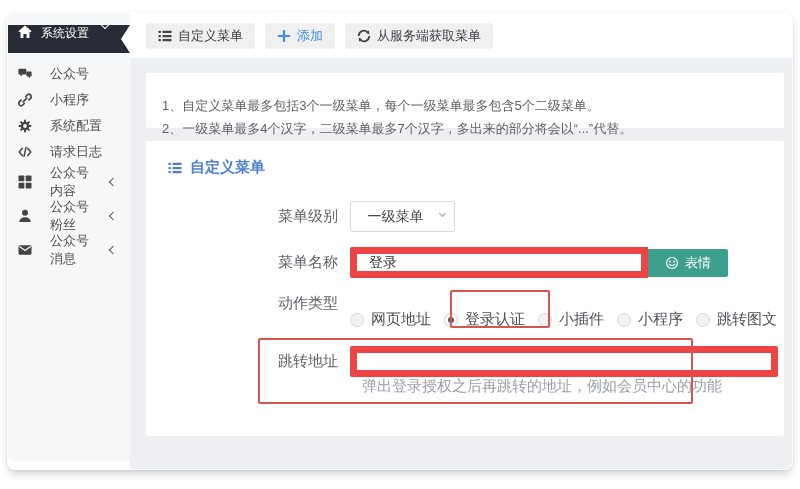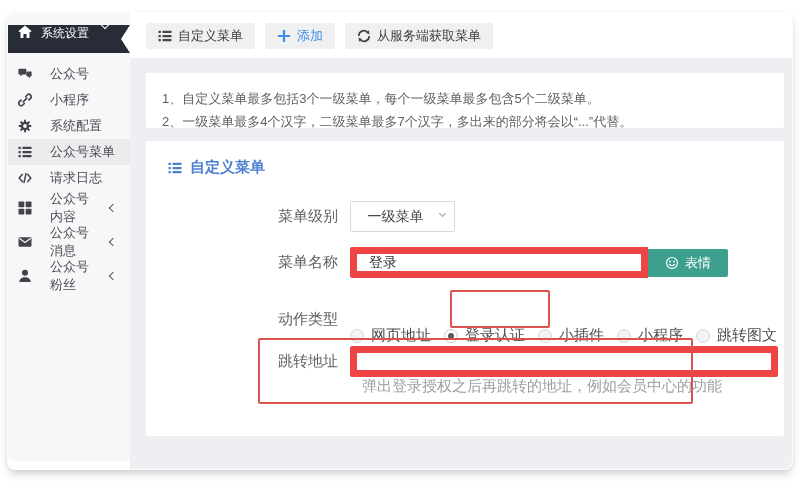--- a/index.html
+++ b/index.html
@@ -45,34 +45,34 @@
   .tb-btn { height:26px; display:flex; align-items:center; gap:6px;
     padding:0 12px; background:var(--button-bg,#f0f0f1); border:none;
     border-radius:3px; font-size:13px; color:#3c3e42; cursor:pointer;
     font-family:inherit; }
   .tb-btn .icon { color:#44464a; }
   .tb-btn.primary { color:var(--accent-blue,#3e8ee8); }
   .tb-btn.primary .icon { color:var(--accent-blue,#3e8ee8); }
 
   .content { height:411px; background:var(--main-bg,#edeff2); padding:15px 9px 0 16px; }
   .card { background:#fff; border-radius:2px; width:638px; }
-  .notice { height:55px; padding:15px 16px; font-size:13px; color:#5d5f63;
+  .notice { height:55px; padding:22px 16px; font-size:13px; color:#5d5f63;
     line-height:1.75; }
   .form-card { margin-top:13px; height:295px; position:relative; }
   .form-title { position:absolute; left:22px; top:17px; display:flex;
     align-items:center; gap:8px; font-size:15px; font-weight:bold;
     color:var(--title-blue,#4c7fd2); }
   .form-title .icon { color:var(--title-blue,#4c7fd2); }
 
   .frow { position:absolute; left:0; display:flex; align-items:center; }
   .flabel { width:204px; text-align:right; font-size:15px; color:#5f6266;
     padding-right:12px; }
   .row-level  { top:60px;  height:31px; }
   .row-name   { top:106px; height:31px; }
-  .row-action { top:168px; height:21px; }
+  .row-action { top:152px; height:21px; }
   .row-url    { top:205px; height:31px; }
 
   .select { position:relative; width:105px; height:31px; border:1px solid #d7dae0;
     border-radius:2px; background:#fff; display:flex; align-items:center;
     justify-content:center; font-size:14px; color:#45474b; cursor:pointer;
     padding-right:14px; }
   .select .chev { position:absolute; right:9px; top:12px; color:#9a9da3;
     width:5px; height:5px; }
 
   .input { height:31px; border:7px solid #ef4444; border-radius:2px;
@@ -145,33 +145,20 @@
                 <rect x="6" y="0.5" width="2" height="13" rx="1" transform="rotate(45 7 7)"></rect>
                 <rect x="6" y="0.5" width="2" height="13" rx="1" transform="rotate(90 7 7)"></rect>
                 <rect x="6" y="0.5" width="2" height="13" rx="1" transform="rotate(135 7 7)"></rect>
               </g>
               <circle cx="7" cy="7" r="3.1" fill="none" stroke="currentColor" stroke-width="2.4"></circle>
               <circle cx="7" cy="7" r="1.9" fill="#f6f7f8"></circle>
             </svg>
         </span>
         <span class="lbl">系统配置</span>
       </div>
-      <div class="side-item active">
-        <span class="icon">
-          <svg viewBox="0 0 14 14" fill="currentColor">
-              <rect x="0.5" y="1.8" width="2.3" height="2.3" rx="0.5"></rect>
-              <rect x="4.5" y="1.8" width="9" height="2.3" rx="0.5"></rect>
-              <rect x="0.5" y="5.9" width="2.3" height="2.3" rx="0.5"></rect>
-              <rect x="4.5" y="5.9" width="9" height="2.3" rx="0.5"></rect>
-              <rect x="0.5" y="10" width="2.3" height="2.3" rx="0.5"></rect>
-              <rect x="4.5" y="10" width="9" height="2.3" rx="0.5"></rect>
-            </svg>
-        </span>
-        <span class="lbl">公众号菜单</span>
-      </div>
       <div class="side-item">
         <span class="icon">
           <svg viewBox="0 0 14 14" fill="none" stroke="currentColor" stroke-width="1.5" stroke-linecap="round" stroke-linejoin="round">
               <path d="M4.2 3.4 1.2 7l3 3.6"></path>
               <path d="M9.8 3.4 12.8 7l-3 3.6"></path>
               <path d="M8 2.6 6 11.4"></path>
             </svg>
         </span>
         <span class="lbl">请求日志</span>
       </div>
@@ -182,36 +169,36 @@
               <rect x="7.7" y="0.5" width="5.8" height="5.8" rx="0.8"></rect>
               <rect x="0.5" y="7.7" width="5.8" height="5.8" rx="0.8"></rect>
               <rect x="7.7" y="7.7" width="5.8" height="5.8" rx="0.8"></rect>
             </svg>
         </span>
         <span class="lbl">公众号内容</span>
         <span class="chev left"></span>
       </div>
       <div class="side-item group">
         <span class="icon">
+          <svg viewBox="0 0 14 14" fill="currentColor">
+              <circle cx="7" cy="3.8" r="3"></circle>
+              <path d="M1.3 13c0-3 2.6-4.7 5.7-4.7s5.7 1.7 5.7 4.7Z"></path>
+            </svg>
+        </span>
+        <span class="lbl">公众号粉丝</span>
+        <span class="chev left"></span>
+      </div>
+      <div class="side-item group">
+        <span class="icon">
           <svg viewBox="0 0 14 14">
               <rect x="0.5" y="2.3" width="13" height="9.4" rx="1.1" fill="currentColor"></rect>
               <path d="M1.2 3.2 7 7.6l5.8-4.4" fill="none" stroke="#f6f7f8" stroke-width="1.2"></path>
             </svg>
         </span>
         <span class="lbl">公众号消息</span>
-        <span class="chev left"></span>
-      </div>
-      <div class="side-item group">
-        <span class="icon">
-          <svg viewBox="0 0 14 14" fill="currentColor">
-              <circle cx="7" cy="3.8" r="3"></circle>
-              <path d="M1.3 13c0-3 2.6-4.7 5.7-4.7s5.7 1.7 5.7 4.7Z"></path>
-            </svg>
-        </span>
-        <span class="lbl">公众号粉丝</span>
         <span class="chev left"></span>
       </div>
     </div>
   </div>
 
   <div class="main">
     <div class="topbar">
       <button class="tb-btn">
         <span class="icon">
           <svg viewBox="0 0 14 14" fill="currentColor">

